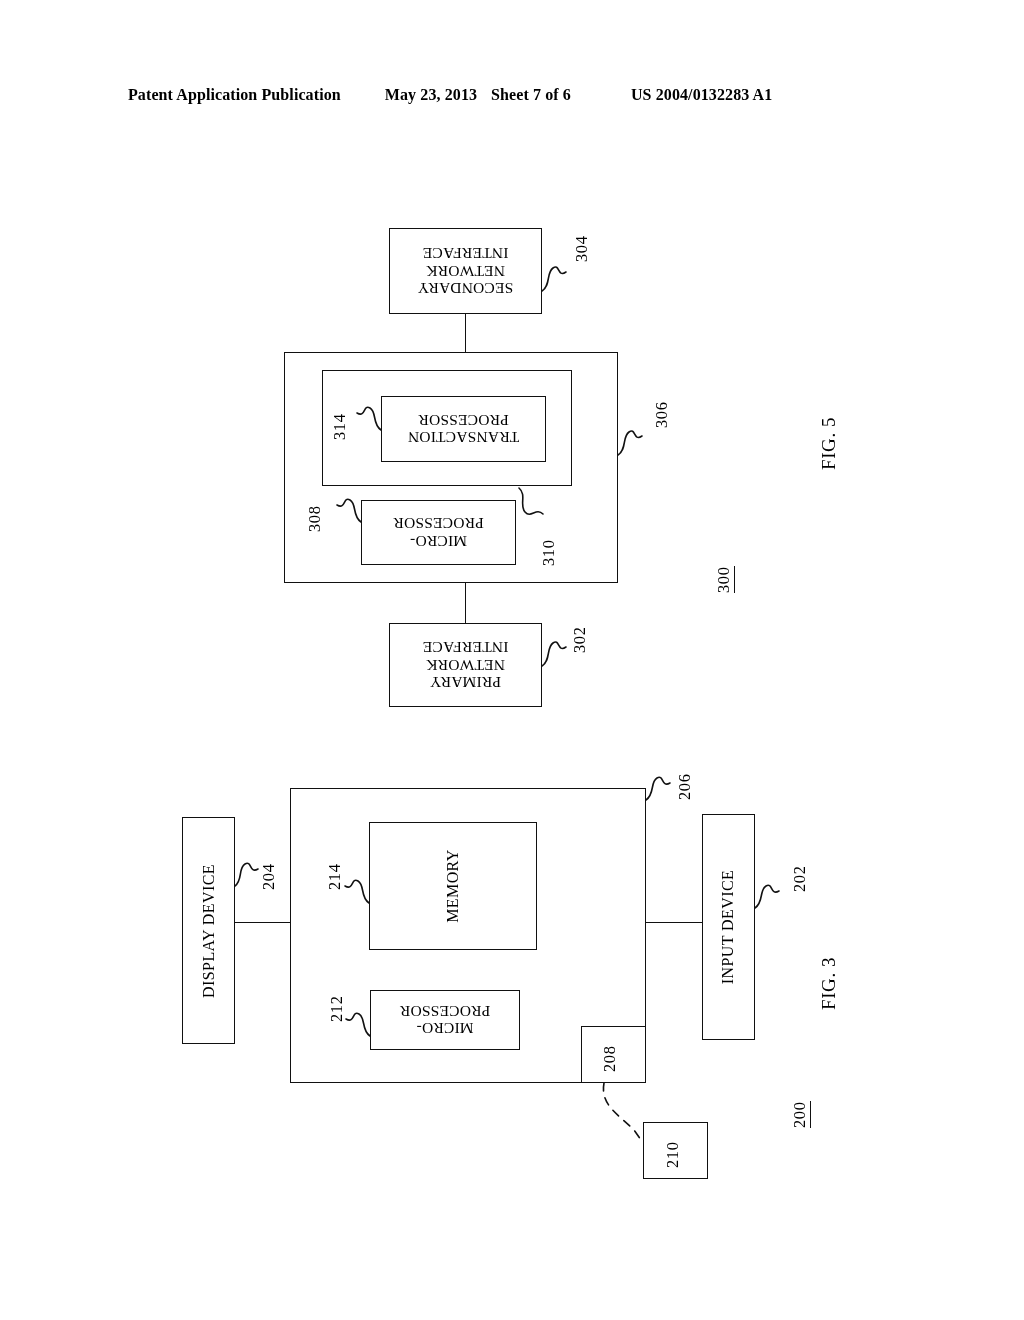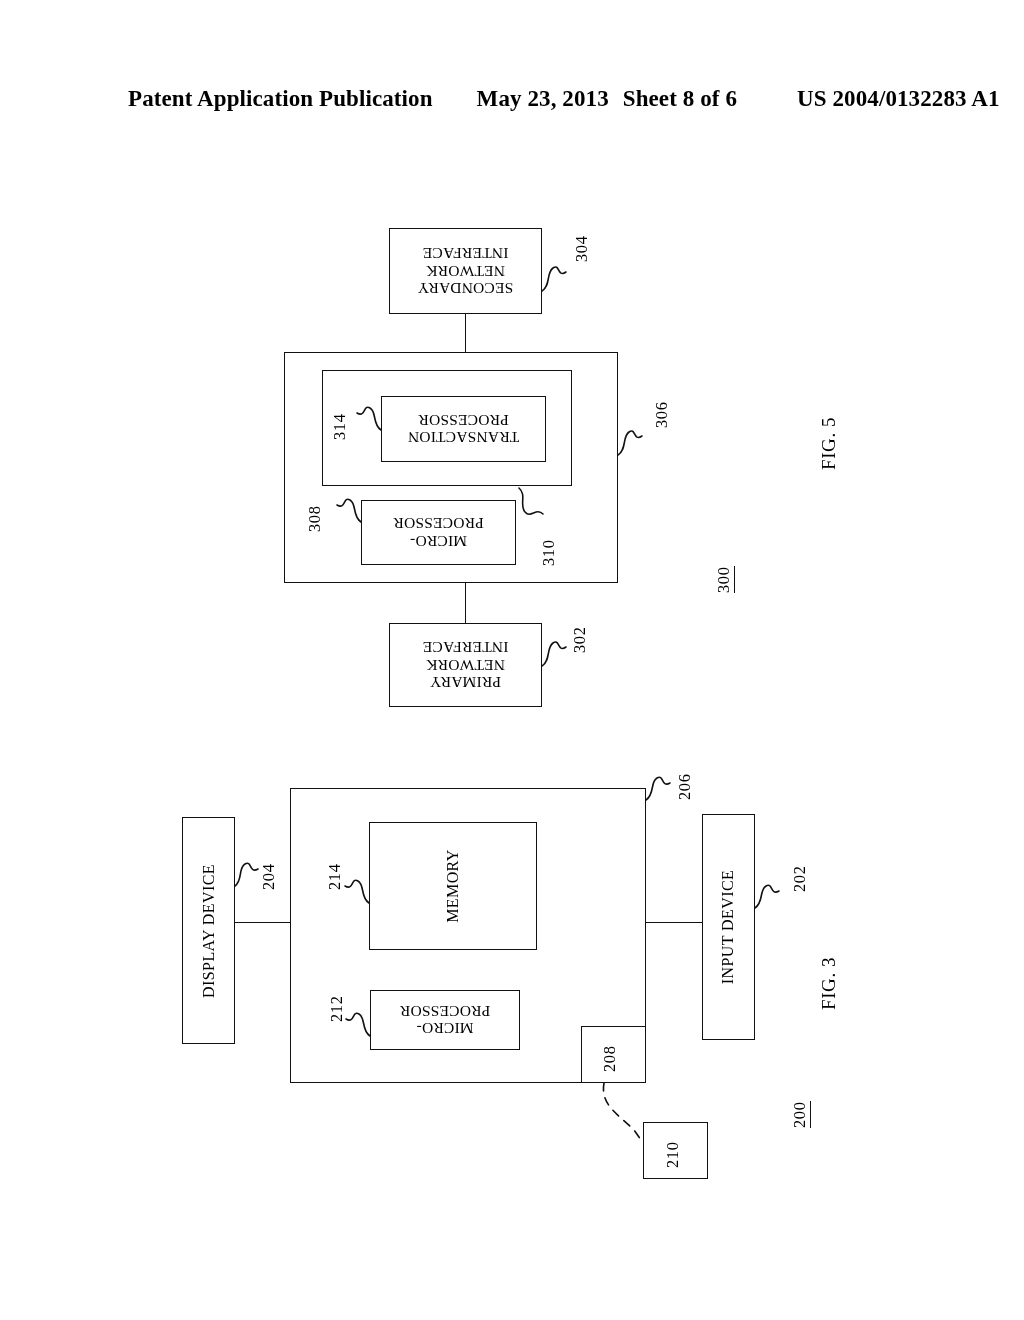--- a/index.html
+++ b/index.html
@@ -20,21 +20,21 @@
   #sheet-header {
     position: absolute;
     left: 128px;
     top: 86px;
     width: 768px;
     height: 26px;
     display: flex;
     align-items: baseline;
     font-family: "Liberation Serif", serif;
     font-weight: bold;
-    font-size: 23px;
+    font-size: 16px;
     letter-spacing: 0.1px;
     white-space: nowrap;
   }
   #sheet-header .hdr-pub   { }
   #sheet-header .hdr-date  { margin-left: 44px; }
   #sheet-header .hdr-sheet { margin-left: 14px; }
   #sheet-header .hdr-num   { margin-left: 60px; }
 
   
   .fig-box {
@@ -119,21 +119,21 @@
     width: 1024px; height: 1320px;
     pointer-events: none;
   }
 </style>
 </head>
 <body>
 
 <div id="sheet-header">
   <span class="hdr-pub">Patent Application Publication</span>
   <span class="hdr-date">May 23, 2013</span>
-  <span class="hdr-sheet">Sheet 8 of 6</span>
+  <span class="hdr-sheet">Sheet 7 of 6</span>
   <span class="hdr-num">US 2004/0132283 A1</span>
 </div>
 
 <div>
 
   <div class="fig-box" style="left:389px; top:228px; width:153px; height:86px;">
     <div class="lbl-180">SECONDARY
 NETWORK
 INTERFACE</div>
   </div>

